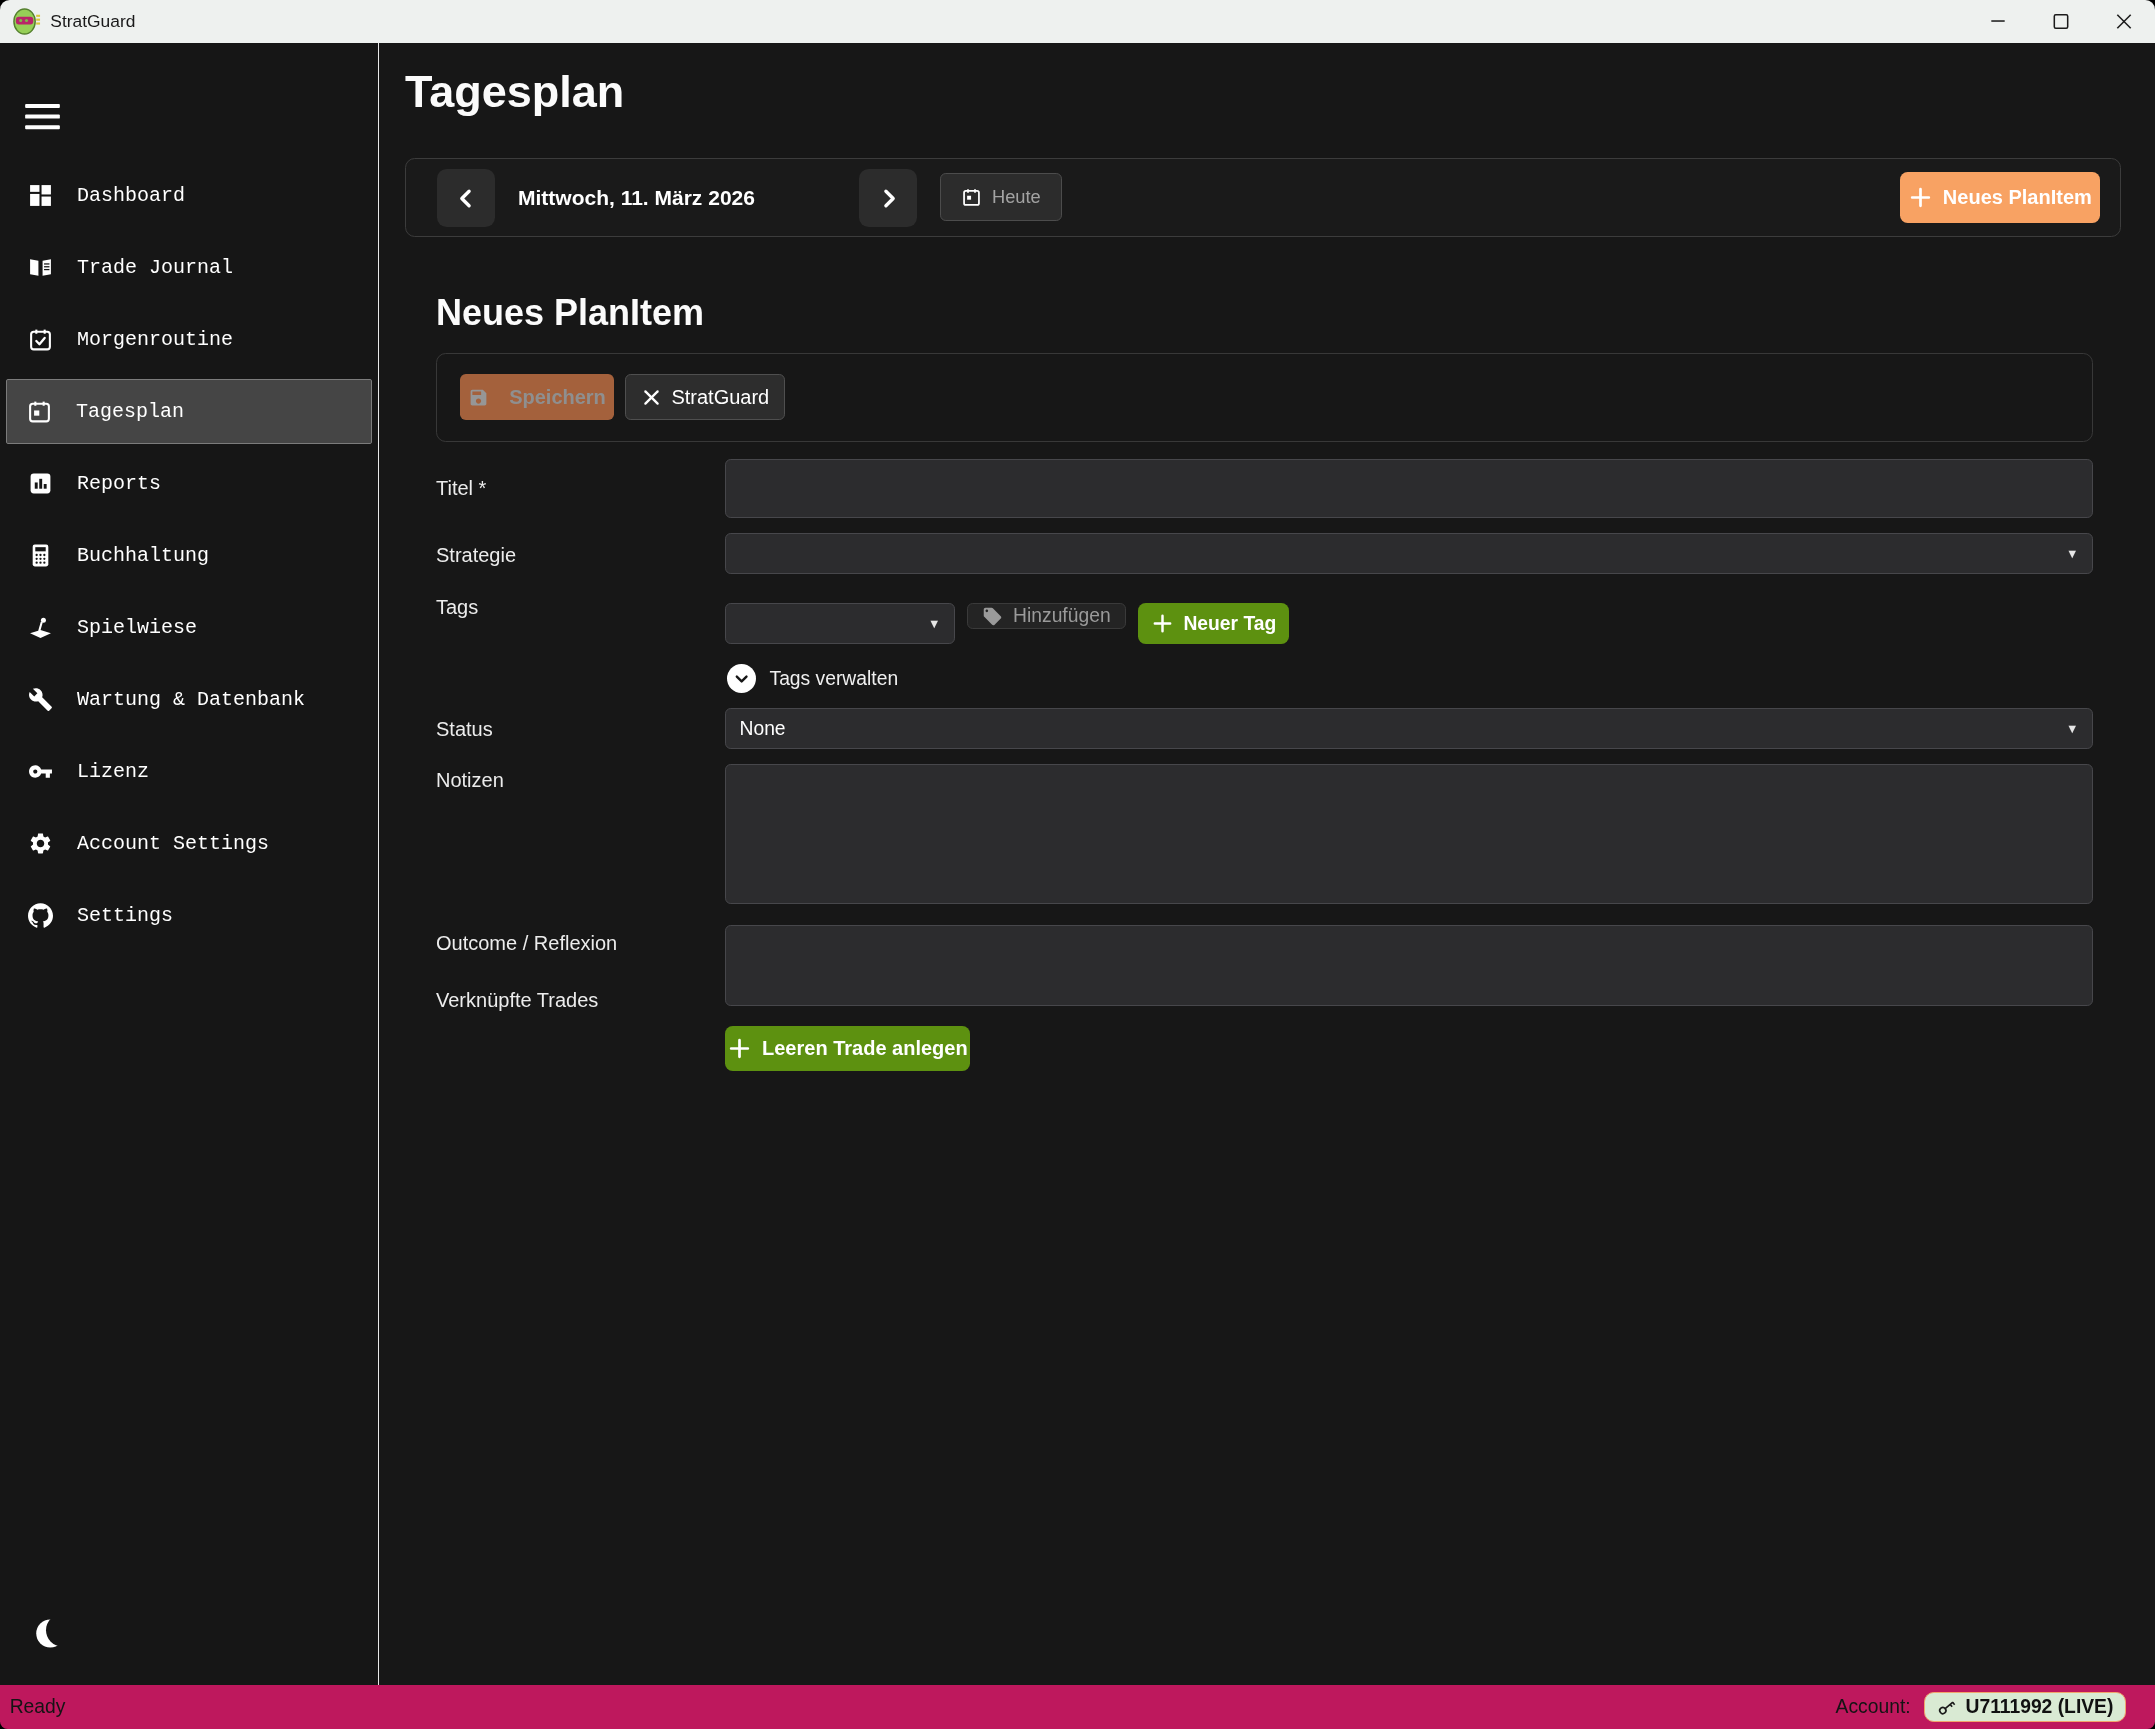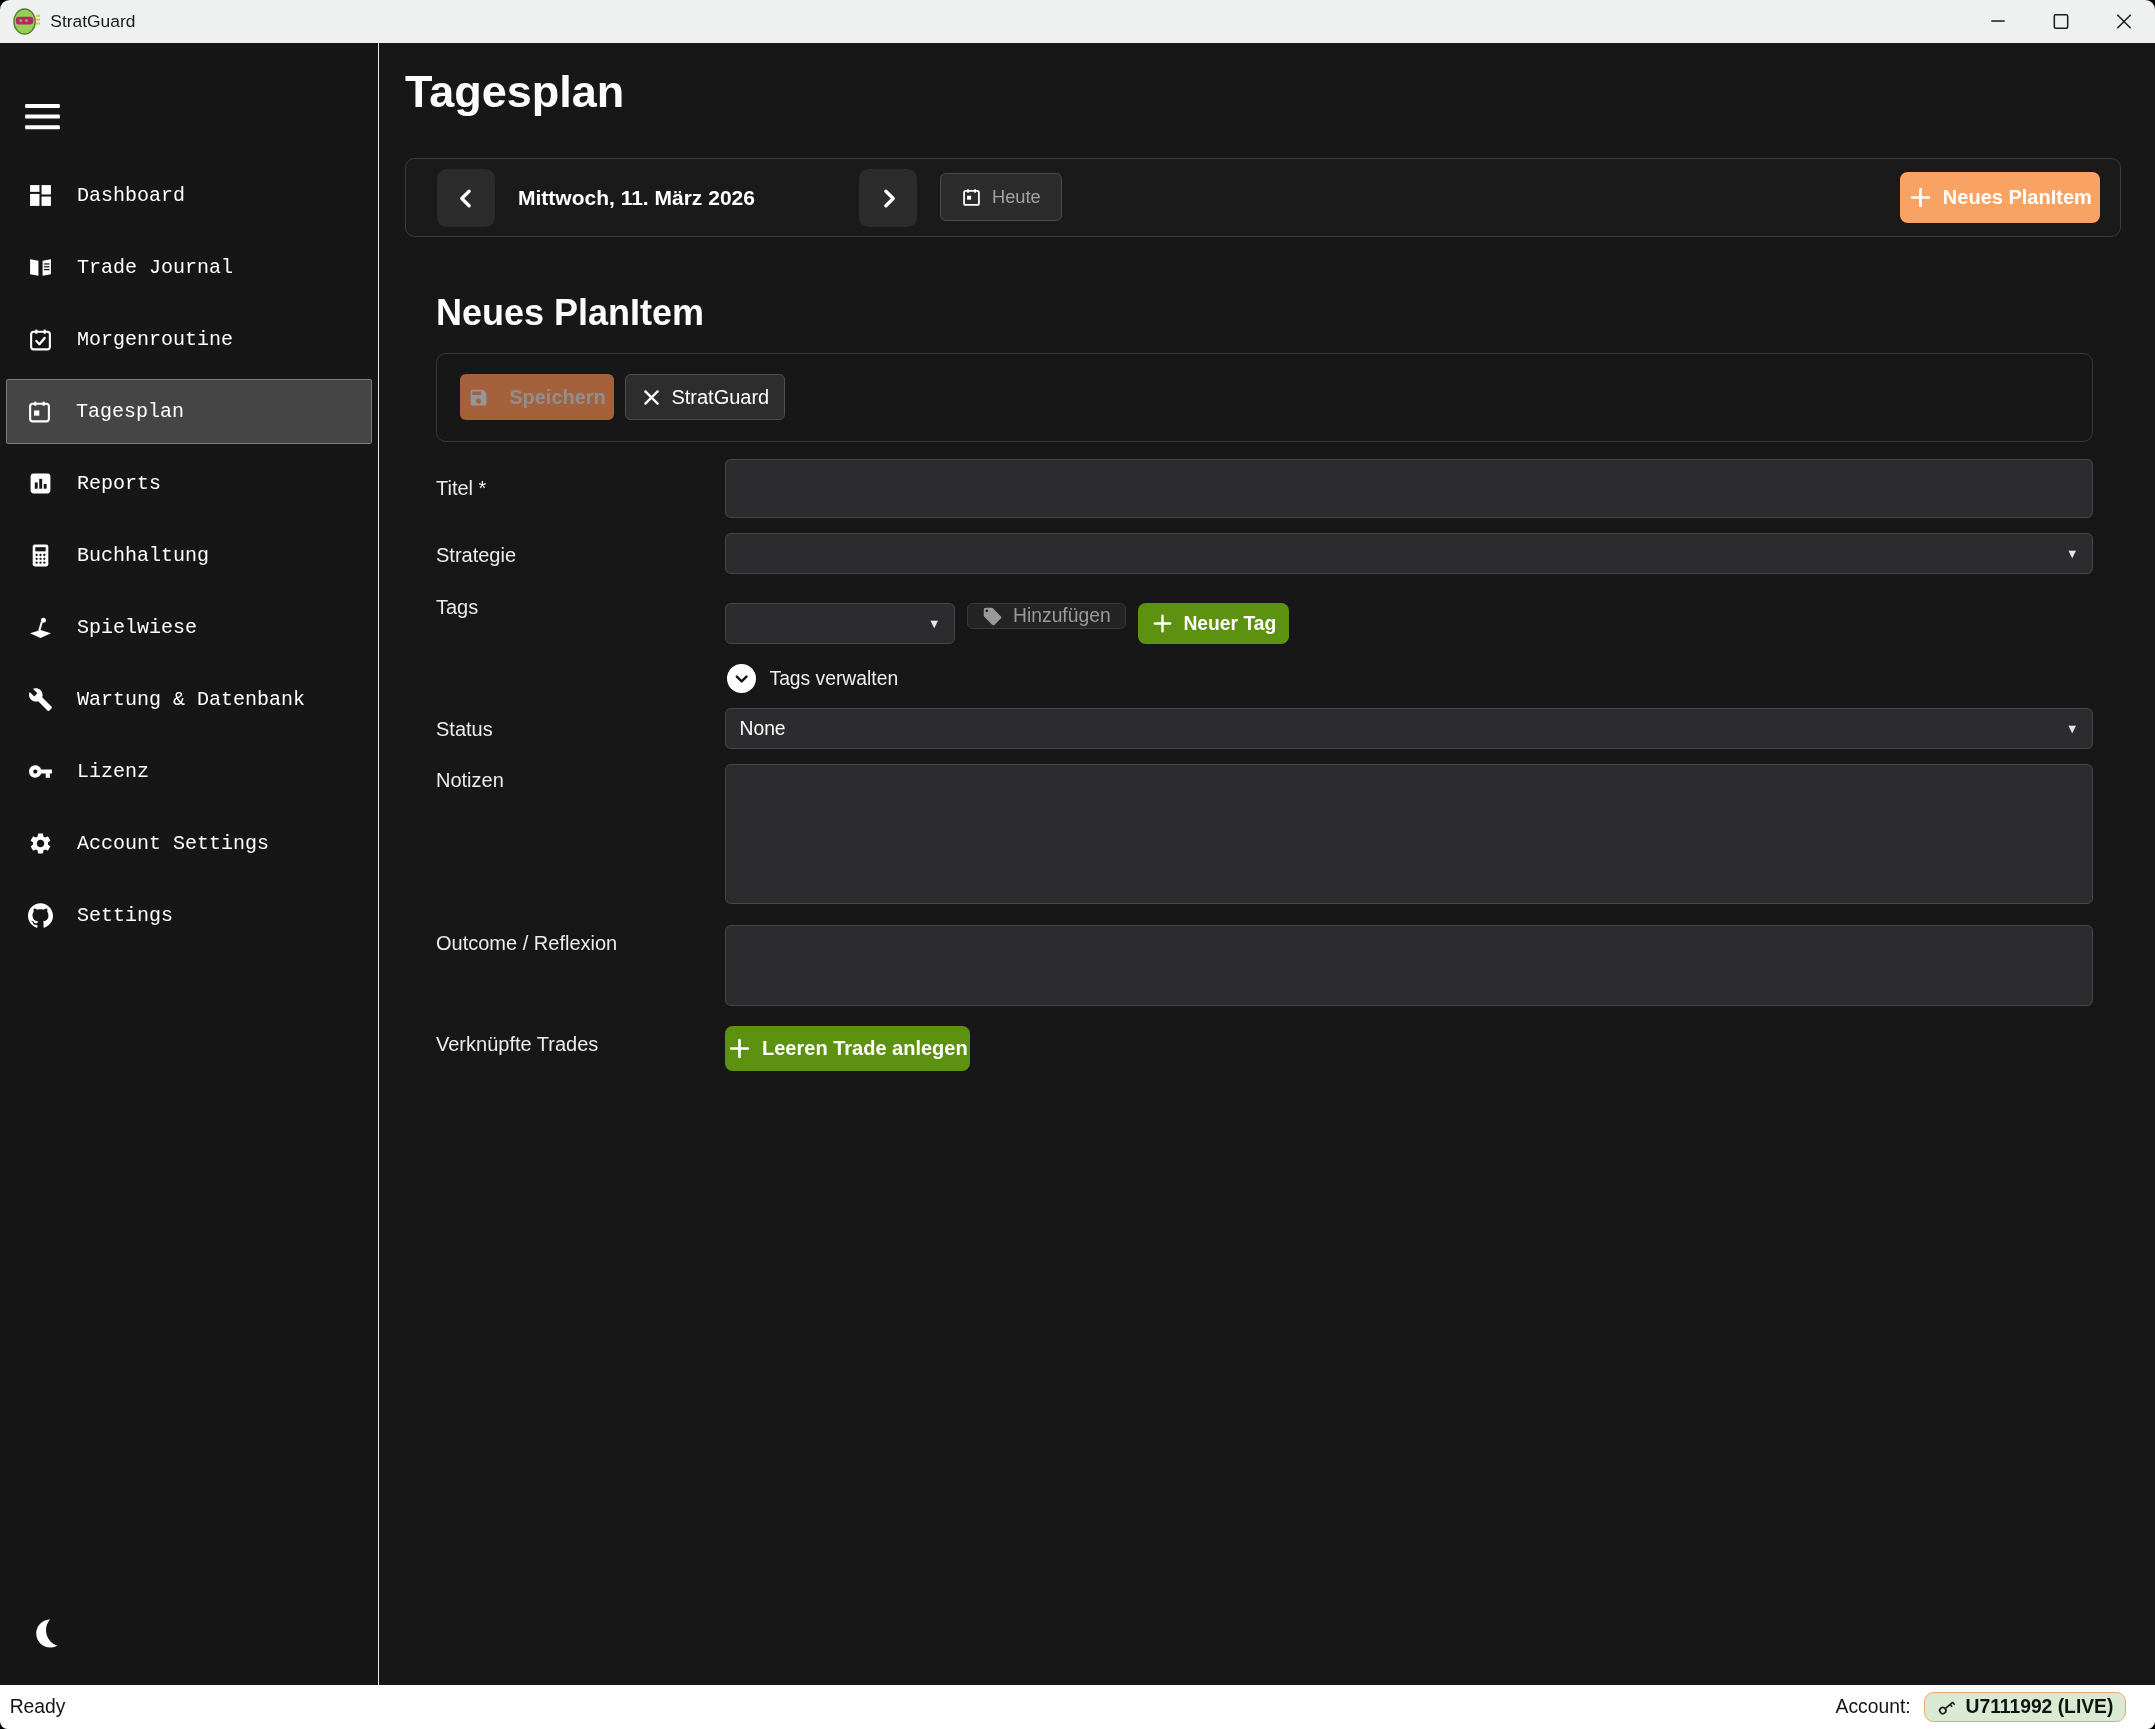--- a/index.html
+++ b/index.html
@@ -8,21 +8,21 @@
 
   
   .titlebar{position:absolute;top:0;left:0;right:0;height:43px;background:#eef1ef;
             display:flex;align-items:center;color:#1a1a1a;z-index:5;}
   .tb-appicon{margin-left:11.6px;display:flex;align-items:center;}
   .tb-title{margin-left:9.7px;font-size:17.4px;}
   .tb-controls{margin-left:auto;display:flex;height:100%;}
   .tb-btn{width:63px;height:100%;display:flex;align-items:center;justify-content:center;cursor:pointer;}
 
   
-  .statusbar{position:absolute;left:0;right:0;bottom:0;height:44px;background:#ffffff;color:#141414;
+  .statusbar{position:absolute;left:0;right:0;bottom:0;height:44px;background:#be185d;color:#141414;
              display:flex;align-items:center;font-size:19.3px;z-index:5;}
   .sb-status{margin-left:9.7px;}
   .sb-right{margin-left:auto;display:flex;align-items:center;gap:13.5px;margin-right:29px;}
   .sb-badge{display:flex;align-items:center;gap:7.7px;background:#d9ead3;border:1.9px solid #f2a56b;
             border-radius:9.7px;padding:2.9px 11.6px 2.9px 9.7px;font-weight:bold;font-size:19.3px;color:#111;}
 
   
   .sidebar{position:absolute;top:43px;left:0;width:378px;bottom:44px;background:#161616;
            border-right:1.9px solid #e8e8e8;}
   .hamburger{position:absolute;top:60px;left:25px;cursor:pointer;}
@@ -350,21 +350,21 @@
       <span>None</span>
       <span class="combo-arrow">▼</span>
     </div>
 
     <div class="flabel" style="top:726px;">Notizen</div>
     <textarea class="ftext" style="top: 721px; height: 140px;"></textarea>
 
     <div class="flabel" style="top:889px;">Outcome / Reflexion</div>
     <textarea class="ftext" style="top: 882px; height: 81px;"></textarea>
 
-    <div class="flabel" style="top:990px;text-align:center;">Verknüpfte Trades</div>
+    <div class="flabel" style="top:946px;text-align:center;">Verknüpfte Trades</div>
     <div class="btn btn-green" style="left:346px;top:983px;width:245px;height:45px;font-size:20px;">
       <svg viewBox="0 0 24 24" width="25" height="25">
           <path d="M12 4v16M4 12h16" stroke="#fff" stroke-width="2.6" stroke-linecap="round" fill="none"></path>
         </svg>
       <span>Leeren Trade anlegen</span>
     </div>
   </div>
 
   <div class="statusbar">
     <span class="sb-status">Ready</span>

